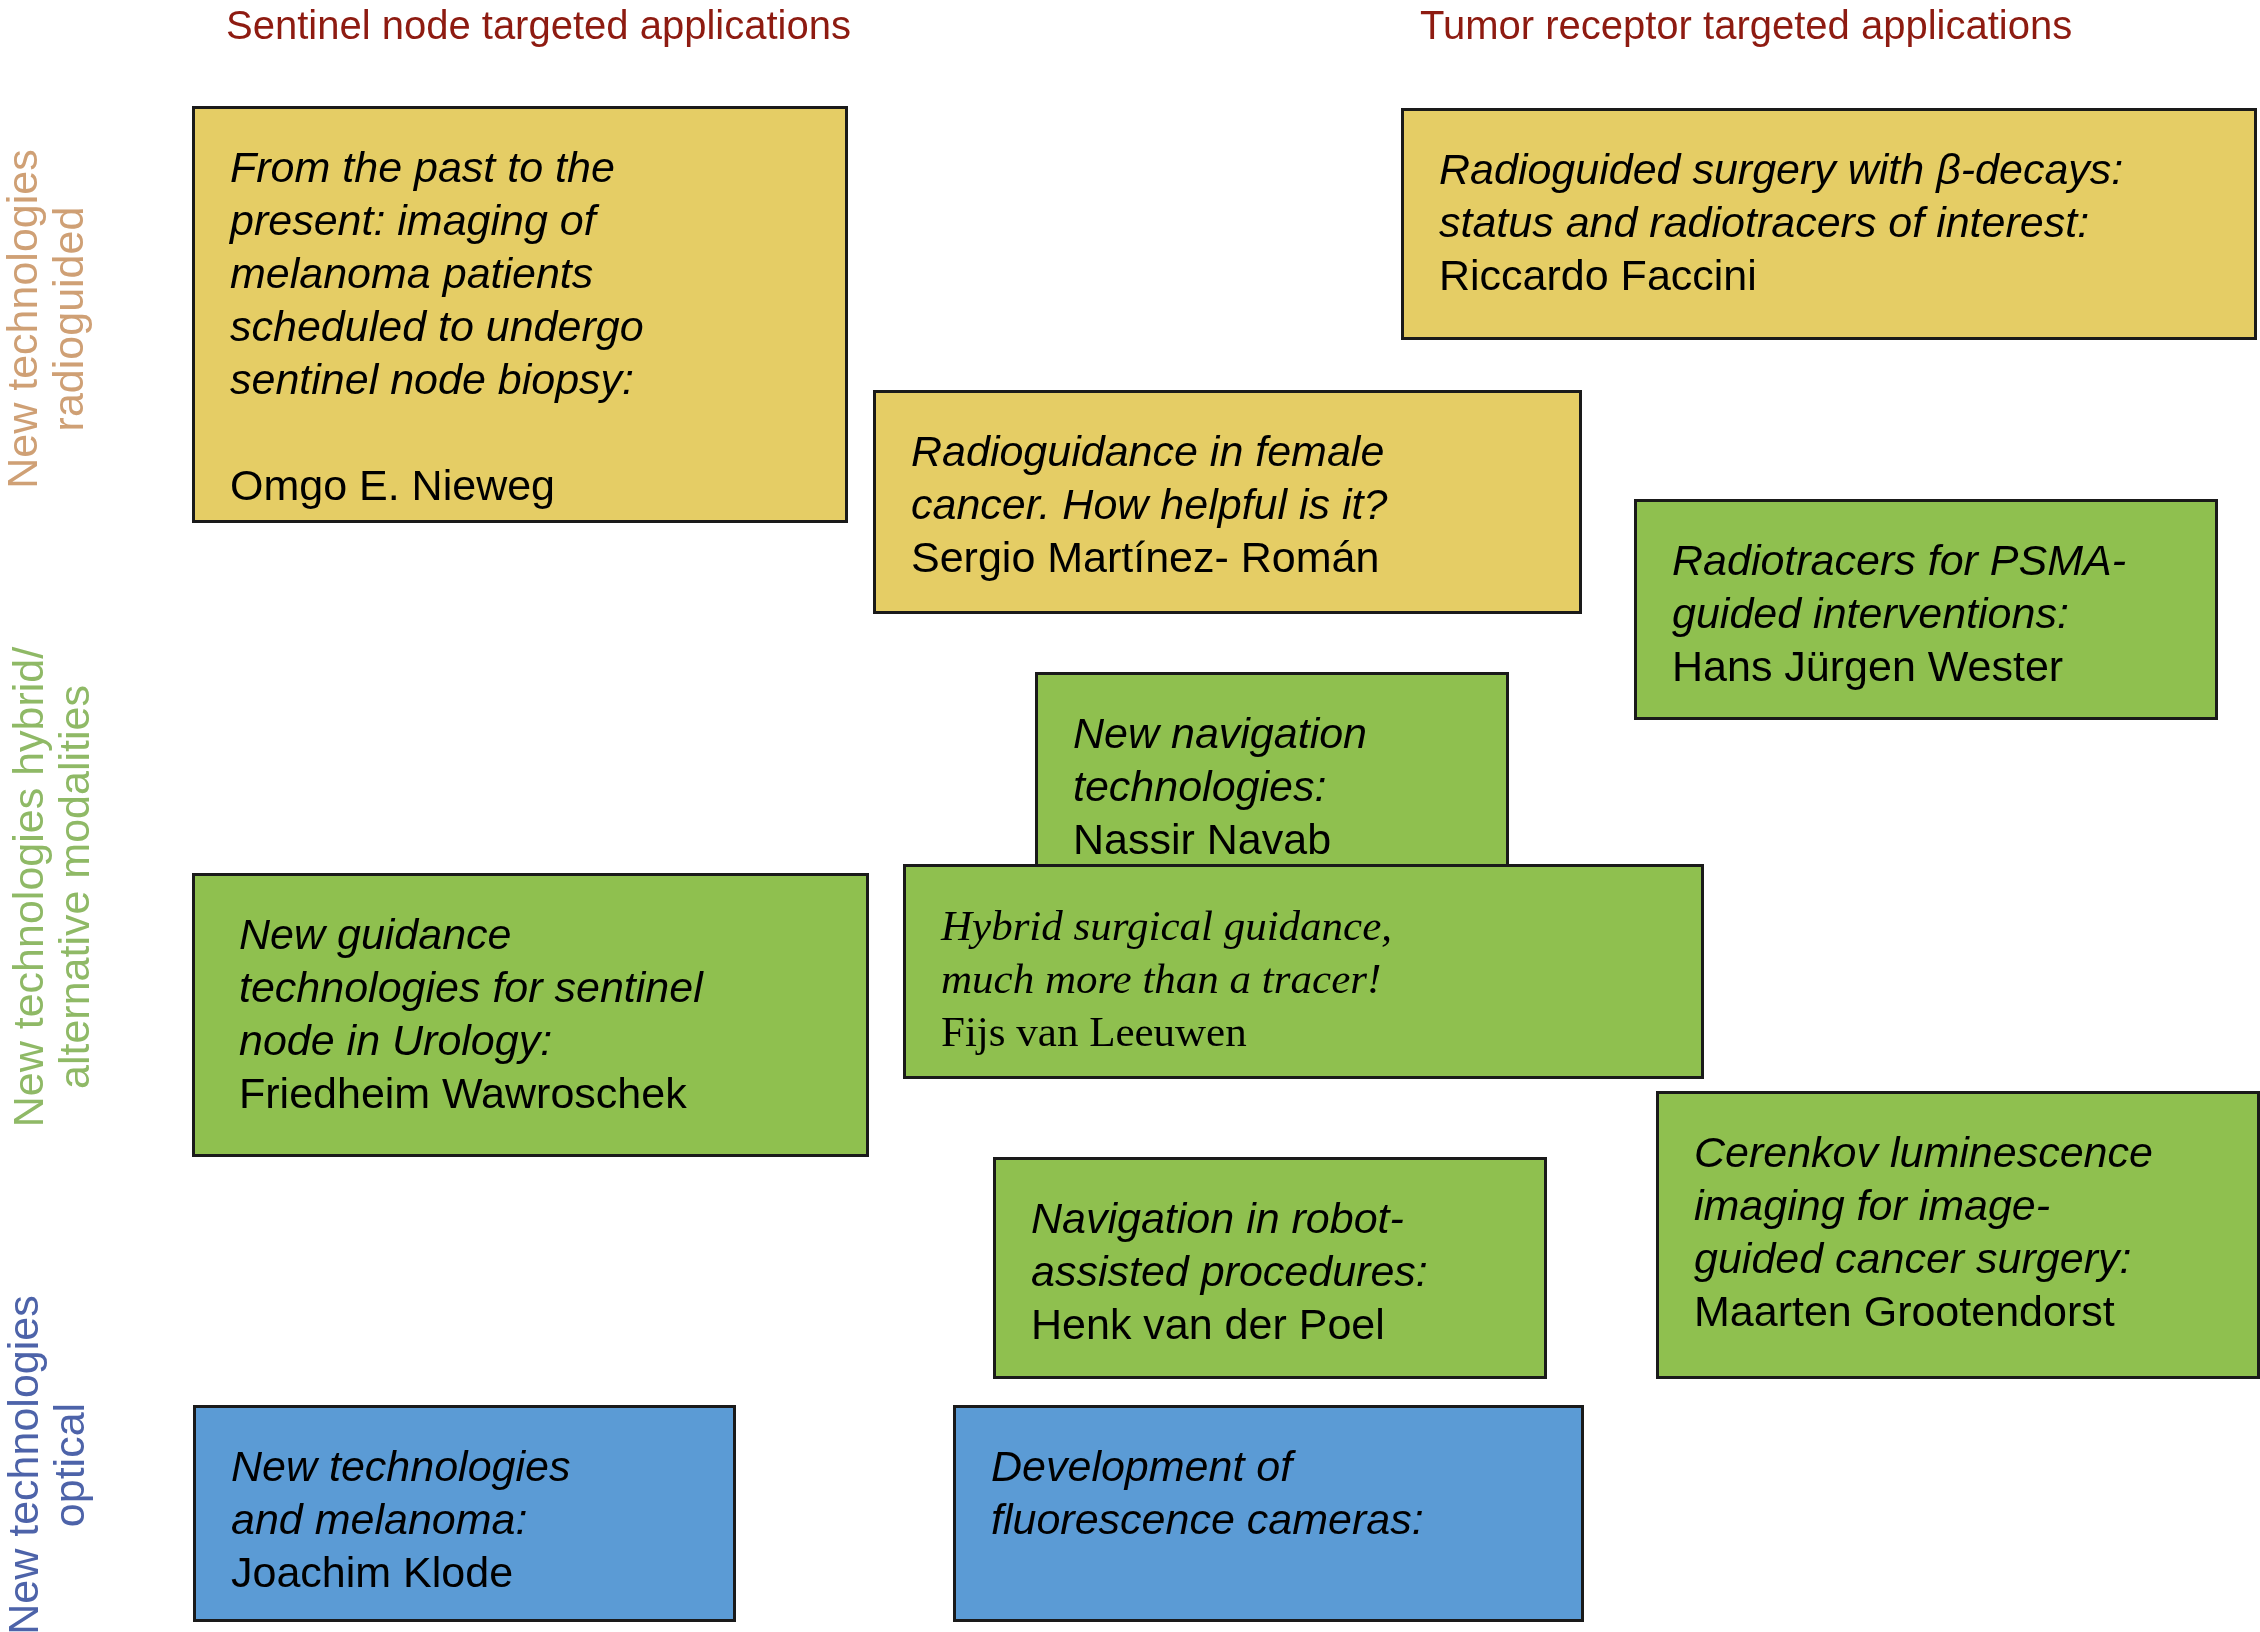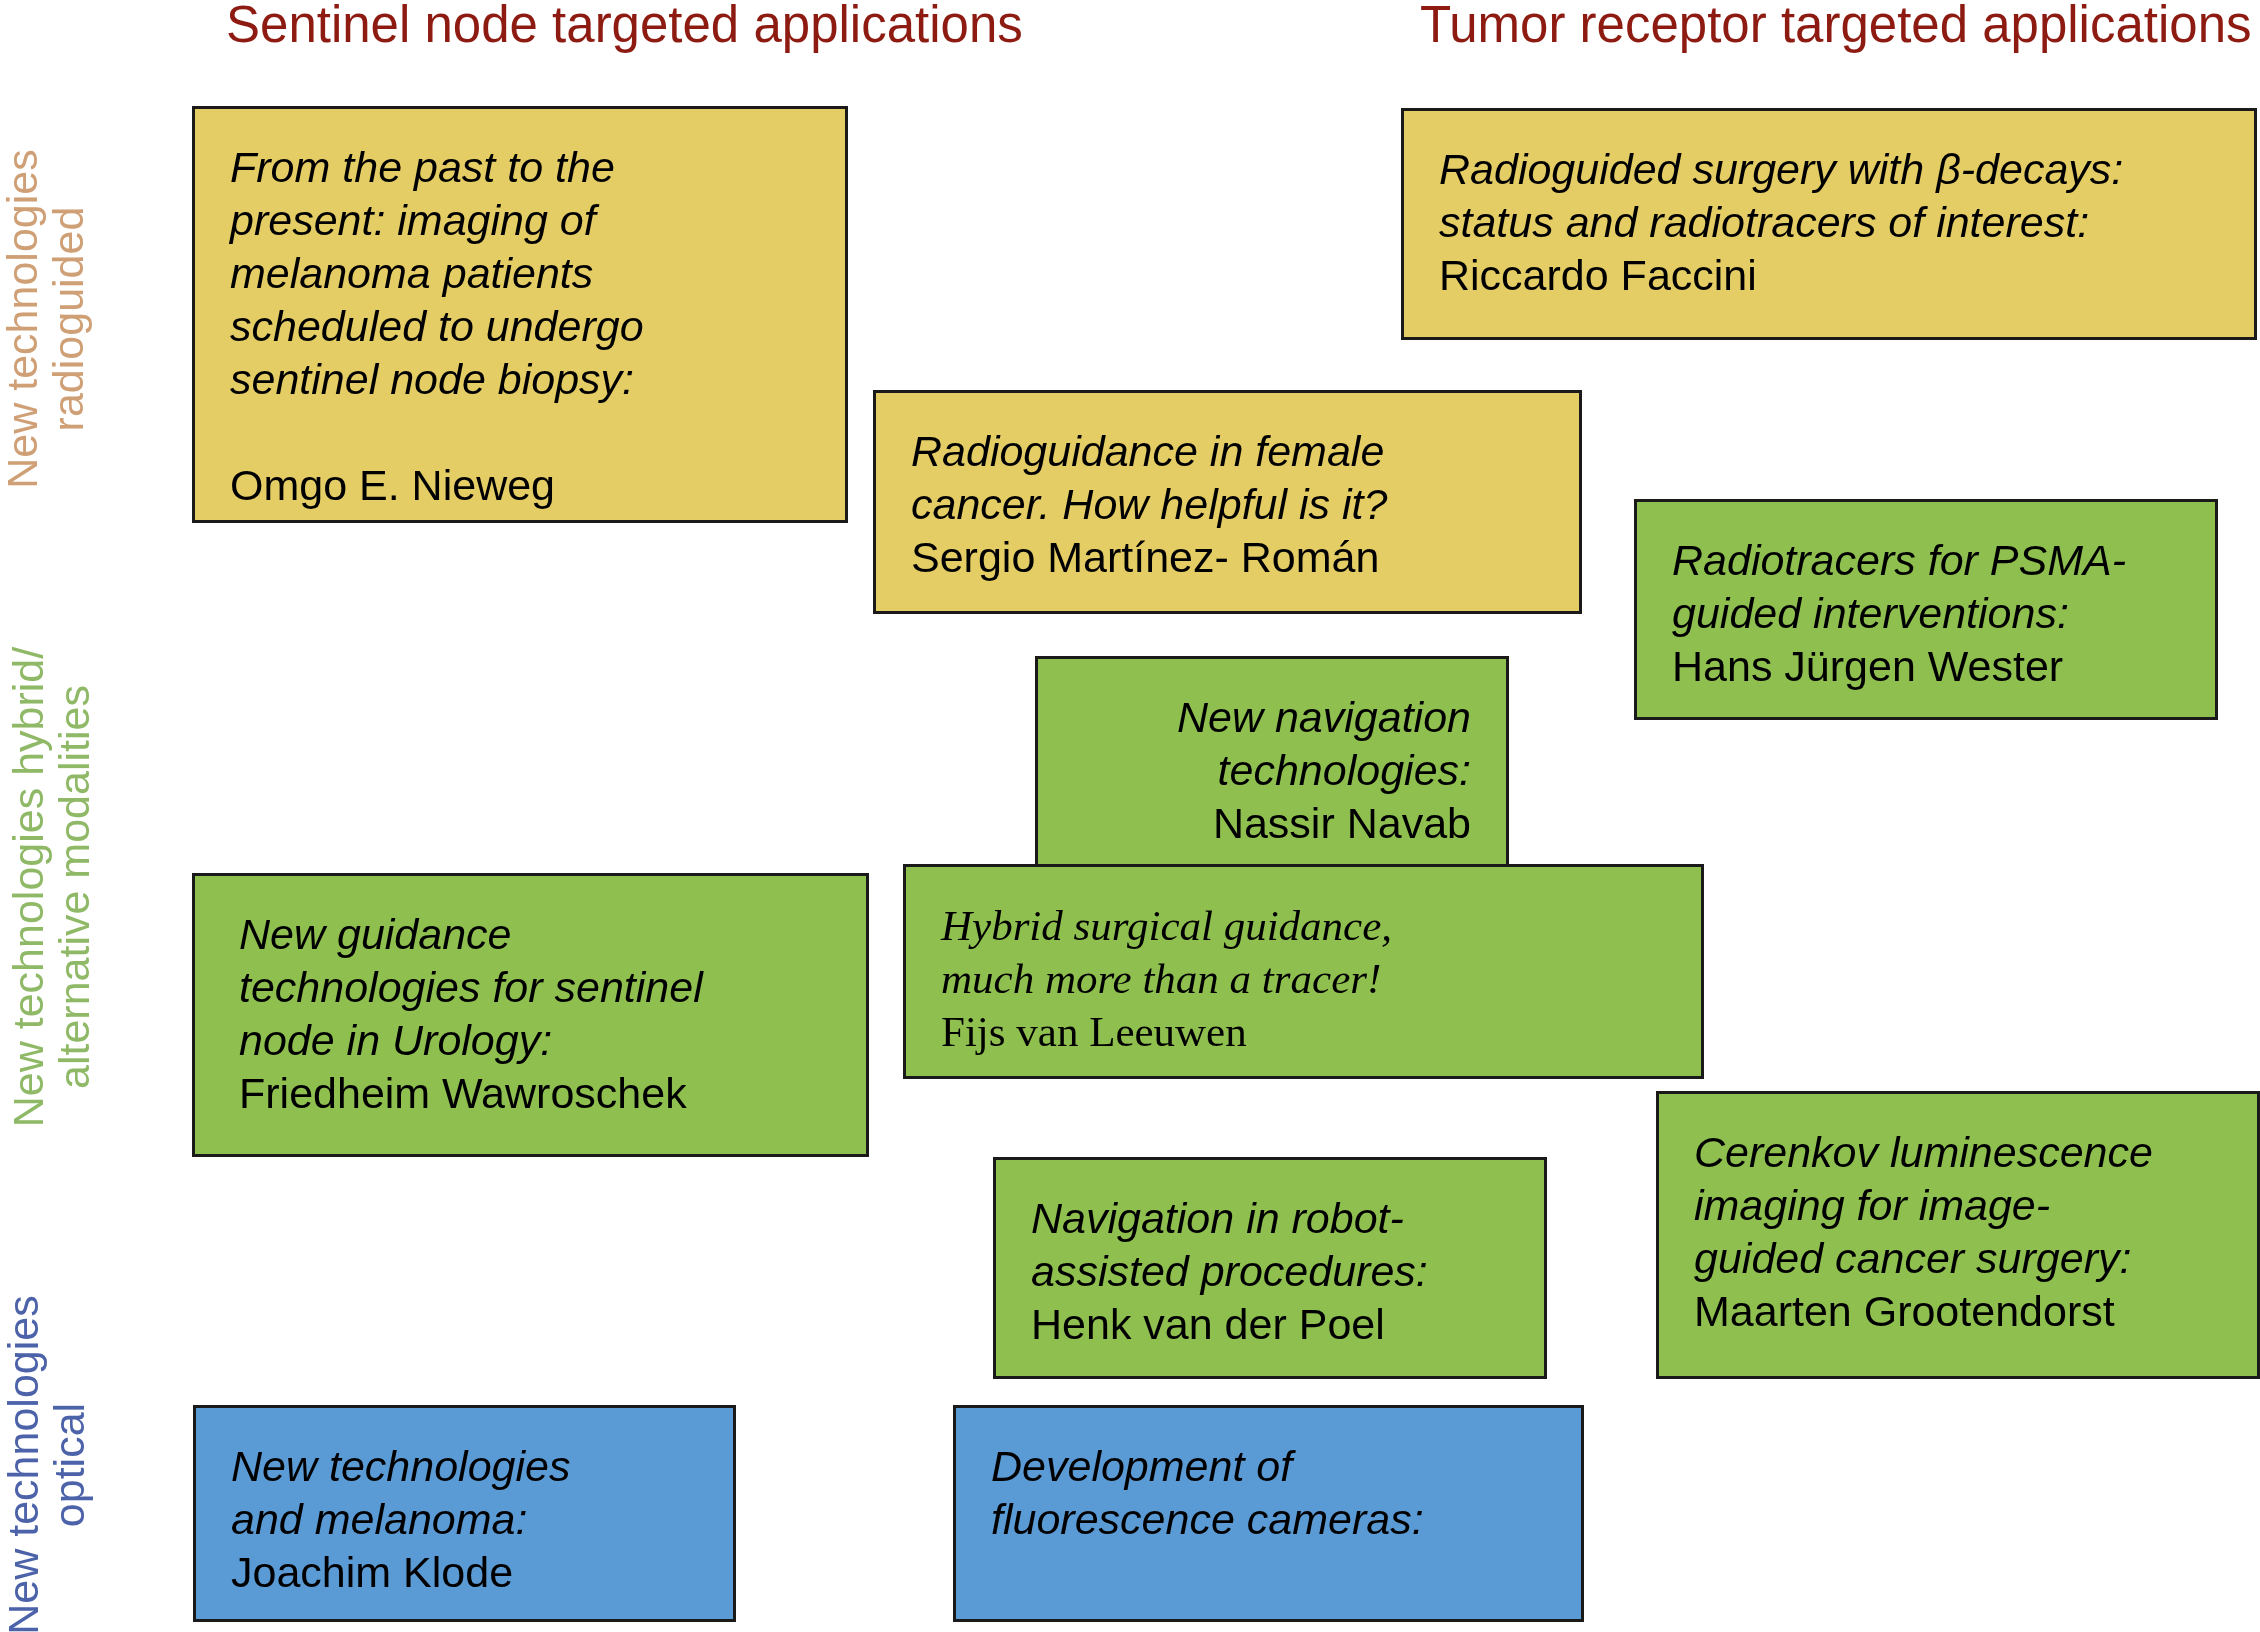--- a/index.html
+++ b/index.html
@@ -7,21 +7,21 @@
     position:relative;
     width:2260px;
     height:1632px;
     background:#ffffff;
     font-family:"Liberation Sans", sans-serif;
     overflow:hidden;
   }
   .col-header{
     position:absolute;
     top:0;
-    font-size:51px;
+    font-size:40px;
     line-height:50px;
     color:#8E1B11;
     white-space:nowrap;
   }
   #header-left{left:226px;}
   #header-right{left:1420px;}
 
   .box{
     position:absolute;
     border:3.5px solid #1a1a1a;
@@ -43,21 +43,21 @@
 
   .yellow{background:#E5CD65;}
   .green{background:#8FC04F;}
   .blue{background:#5B9BD5;}
 
   
   .b-nieweg      {left:192px;  top:106px;  width:656px; height:417px;}
   .b-martinez    {left:873px;  top:390px;  width:709px; height:224px;}
   .b-faccini     {left:1401px; top:108px;  width:856px; height:232px;}
   .b-wester      {left:1634px; top:499px;  width:584px; height:221px;}
-  .b-navab       {left:1035px; top:656px;  width:474px; height:222px;text-align:right;}
+  .b-navab       {left:1035px; top:672px;  width:474px; height:222px;}
   .b-wawroschek  {left:192px;  top:873px;  width:677px; height:284px;padding-left:44px;}
   .b-vanleeuwen  {left:903px; top:864px; width:801px; height:215px;font-family:Liberation Serif, serif;}
   .b-vanderpoel  {left:993px; top:1157px; width:554px; height:222px;}
   .b-grootendorst{left:1656px; top:1091px; width:604px; height:288px;}
   .b-klode       {left:193px;  top:1405px; width:543px; height:217px;}
   .b-vojnovic    {left:953px; top:1405px; width:631px; height:217px;}
 
   
   .side-label{
     position:absolute;

